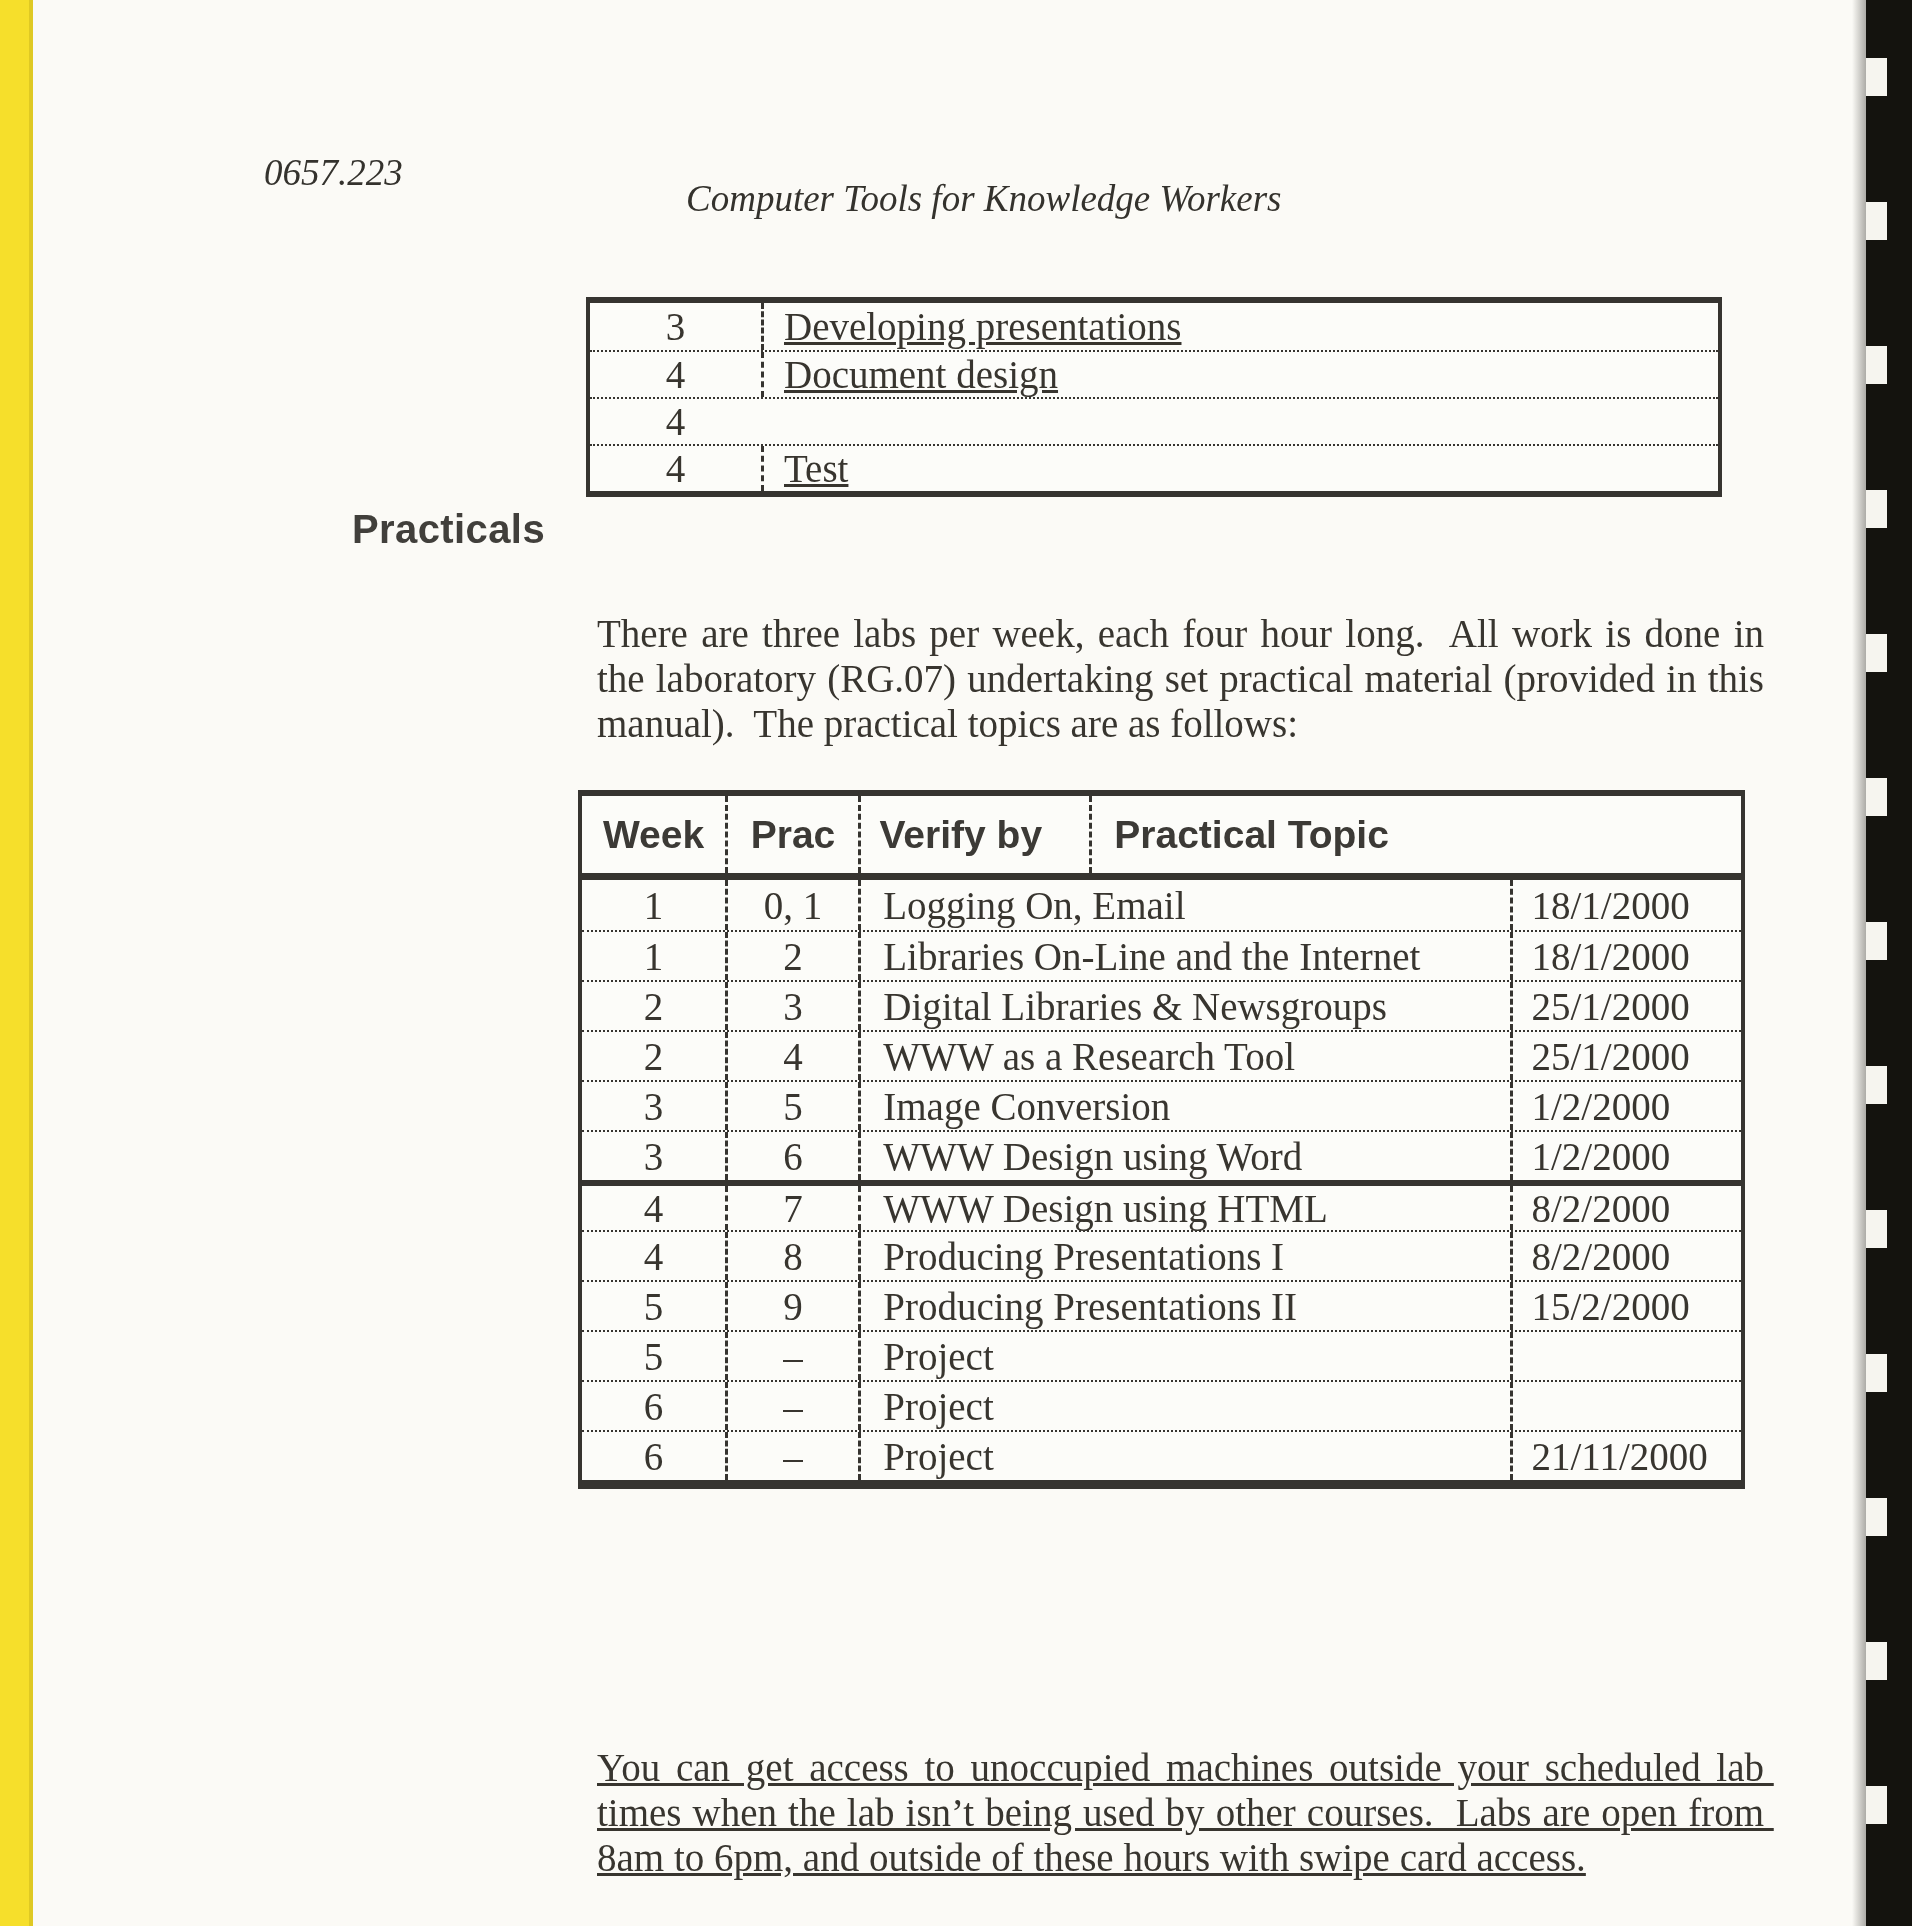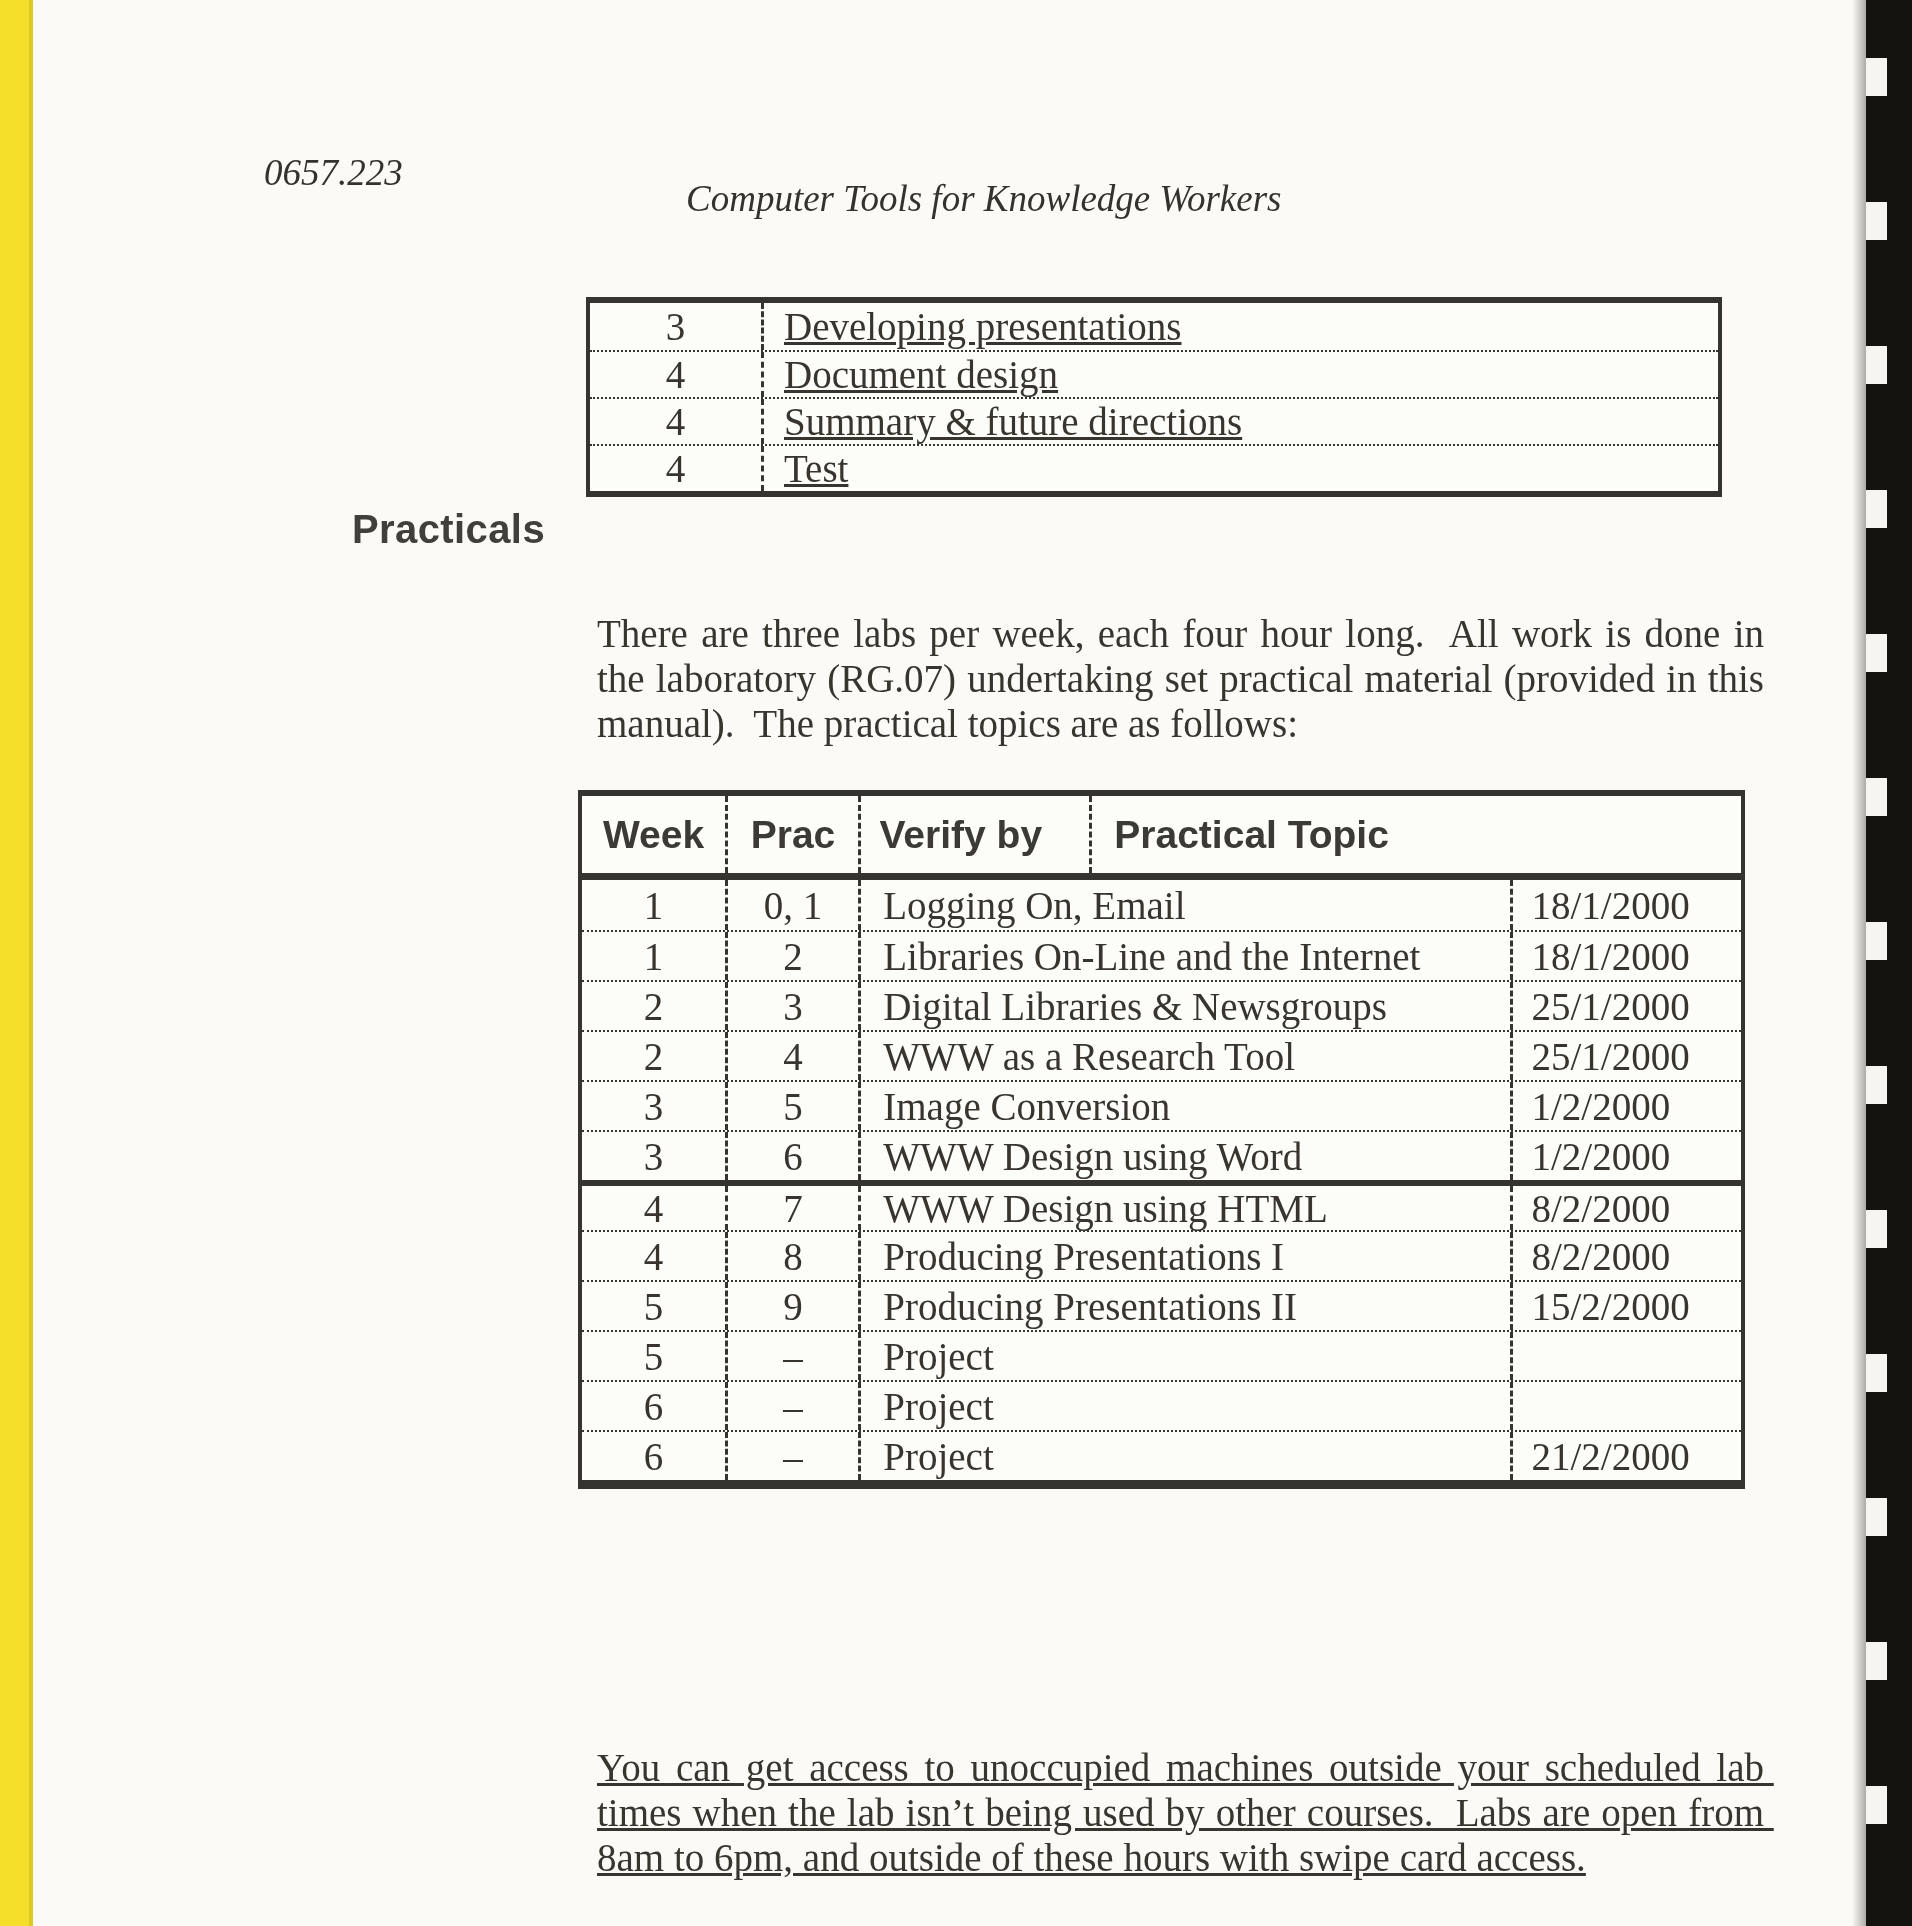--- a/index.html
+++ b/index.html
@@ -92,21 +92,20 @@
     <div class="trow first">
       <div class="tc num">3</div>
       <div class="tc topic">Developing presentations</div>
     </div>
     <div class="trow">
       <div class="tc num">4</div>
       <div class="tc topic">Document design</div>
     </div>
     <div class="trow">
       <div class="tc num">4</div>
-      <div class="tc topic">Summary &amp; future directions</div>
     </div>
     <div class="trow">
       <div class="tc num">4</div>
       <div class="tc topic">Test</div>
     </div>
   </div>
 
   <div class="h-practicals">Practicals</div>
   <div class="para p-intro">There are three labs per week, each four hour long.  All work is done in the laboratory (RG.07) undertaking set practical material (provided in this manual).  The practical topics are as follows:</div>
 
@@ -181,20 +180,20 @@
     <div class="mrow">
       <div class="mc cweek">6</div>
       <div class="mc cprac">–</div>
       <div class="mc ctopic">Project</div>
       <div class="mc cverify"></div>
     </div>
     <div class="mrow">
       <div class="mc cweek">6</div>
       <div class="mc cprac">–</div>
       <div class="mc ctopic">Project</div>
-      <div class="mc cverify">21/2/2000</div>
+      <div class="mc cverify">21/11/2000</div>
     </div>
   </div>
 
   <div class="para p-access">You can get access to unoccupied machines outside your scheduled lab times when the lab isn’t being used by other courses.  Labs are open from 8am to 6pm, and outside of these hours with swipe card access.</div>
 
 </div>
 
 
 </body></html>

